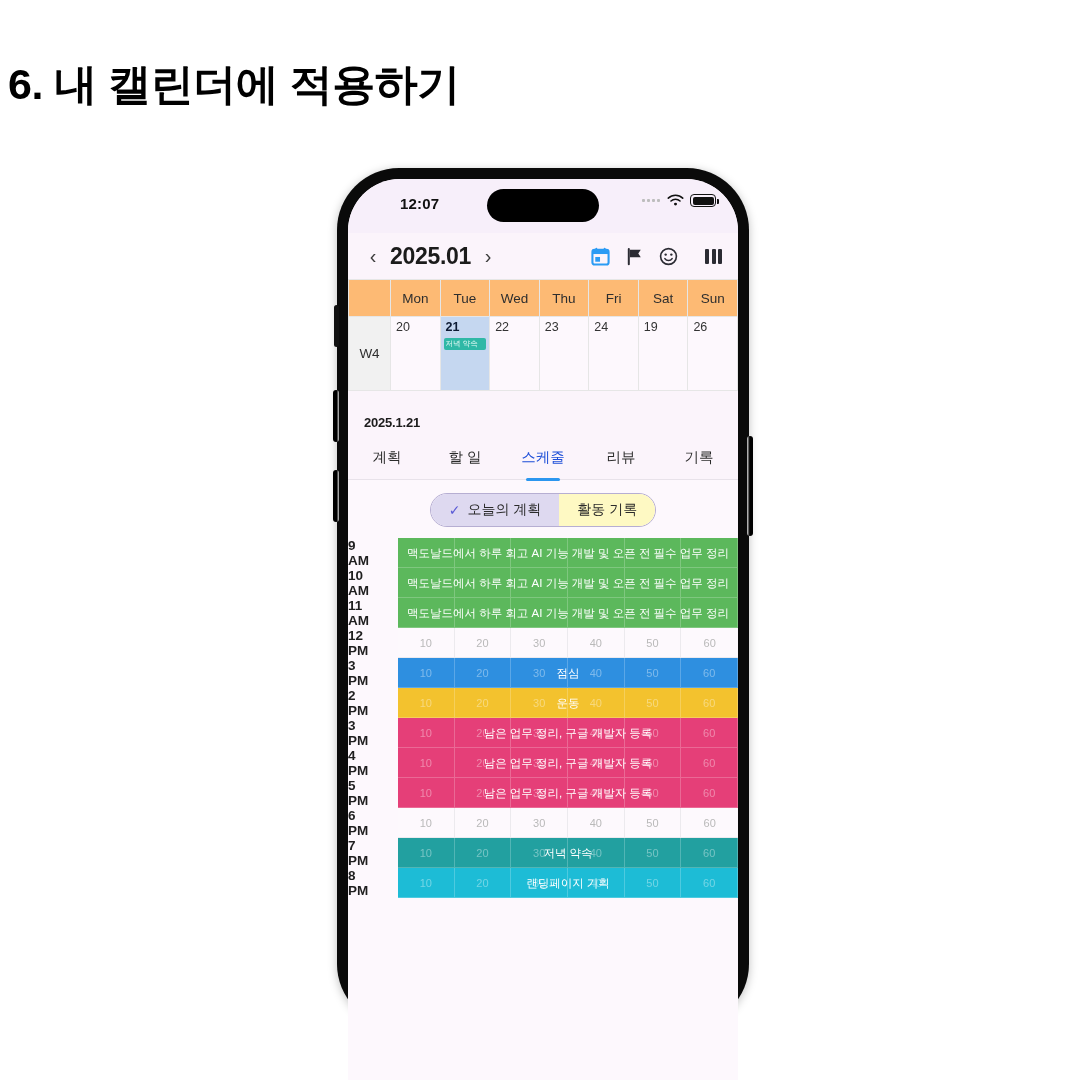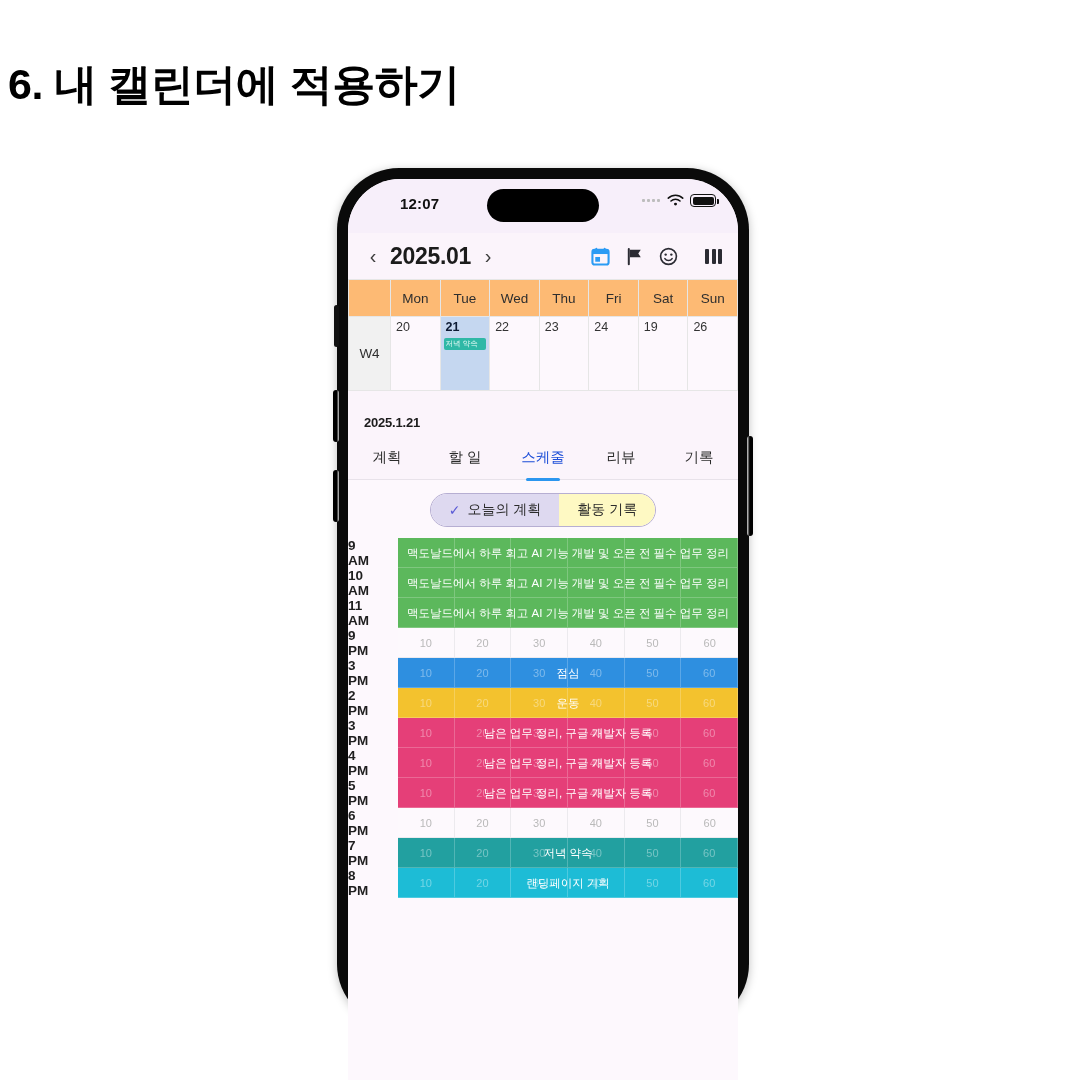--- a/index.html
+++ b/index.html
@@ -380,21 +380,21 @@
             <div class="tcell" style="background: transparent; border-color: rgba(255, 255, 255, 0.22); color: rgba(255, 255, 255, 0.38);"></div>
             <div class="tcell" style="background: transparent; border-color: rgba(255, 255, 255, 0.22); color: rgba(255, 255, 255, 0.38);"></div>
             <div class="tcell" style="background: transparent; border-color: rgba(255, 255, 255, 0.22); color: rgba(255, 255, 255, 0.38);"></div>
             <div class="tcell" style="background: transparent; border-color: rgba(255, 255, 255, 0.22); color: rgba(255, 255, 255, 0.38);"></div>
             <div class="tcell" style="background: transparent; border-color: rgba(255, 255, 255, 0.22); color: rgba(255, 255, 255, 0.38);"></div>
             <div class="tcell" style="background: transparent; border-color: rgba(255, 255, 255, 0.22); color: rgba(255, 255, 255, 0.38);"></div>
             <div class="tevent">맥도날드에서 하루 회고 AI 기능 개발 및 오픈 전 필수 업무 정리</div>
           </div>
         </div>
         <div class="trow">
-          <div class="tlabel">9 PM</div>
+          <div class="tlabel">12 PM</div>
           <div class="tcells">
             <div class="tcell">10</div>
             <div class="tcell">20</div>
             <div class="tcell">30</div>
             <div class="tcell">40</div>
             <div class="tcell">50</div>
             <div class="tcell">60</div>
           </div>
         </div>
         <div class="trow">

